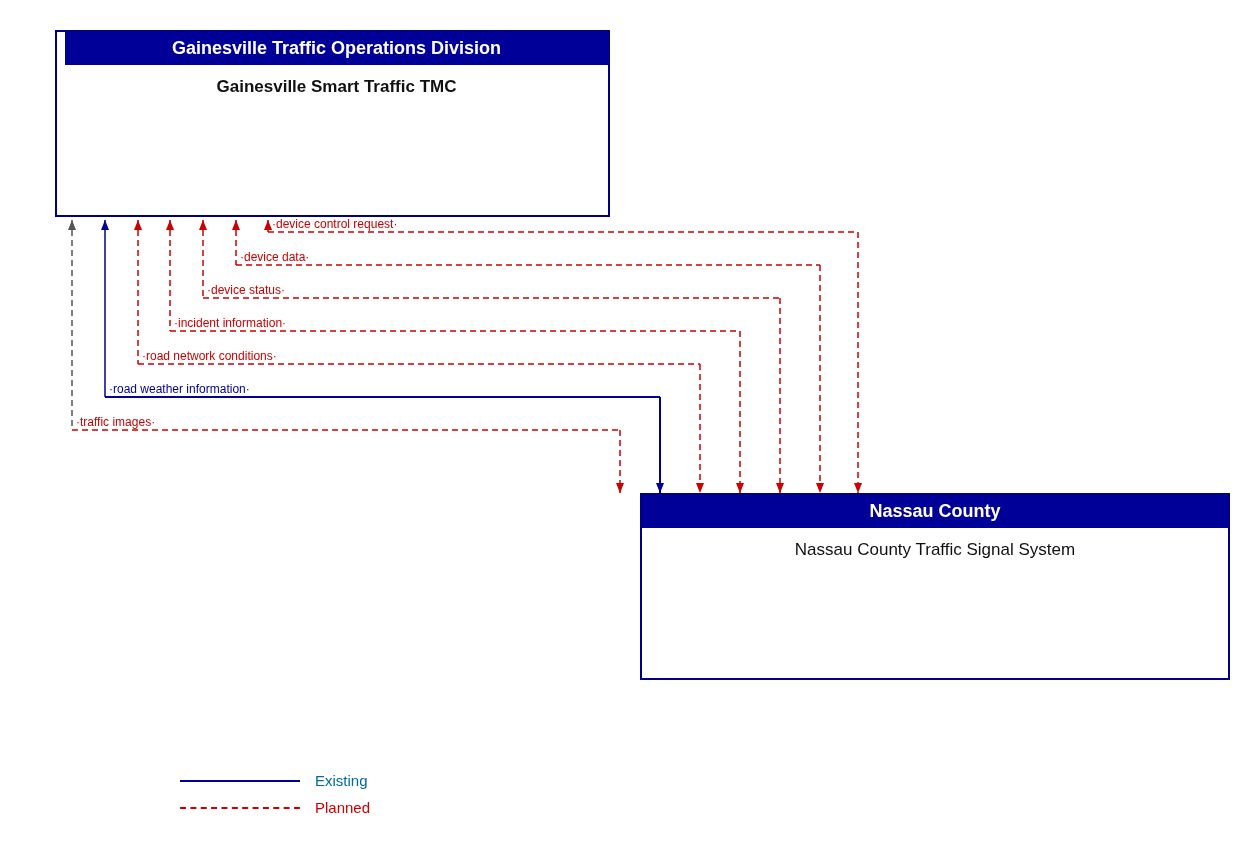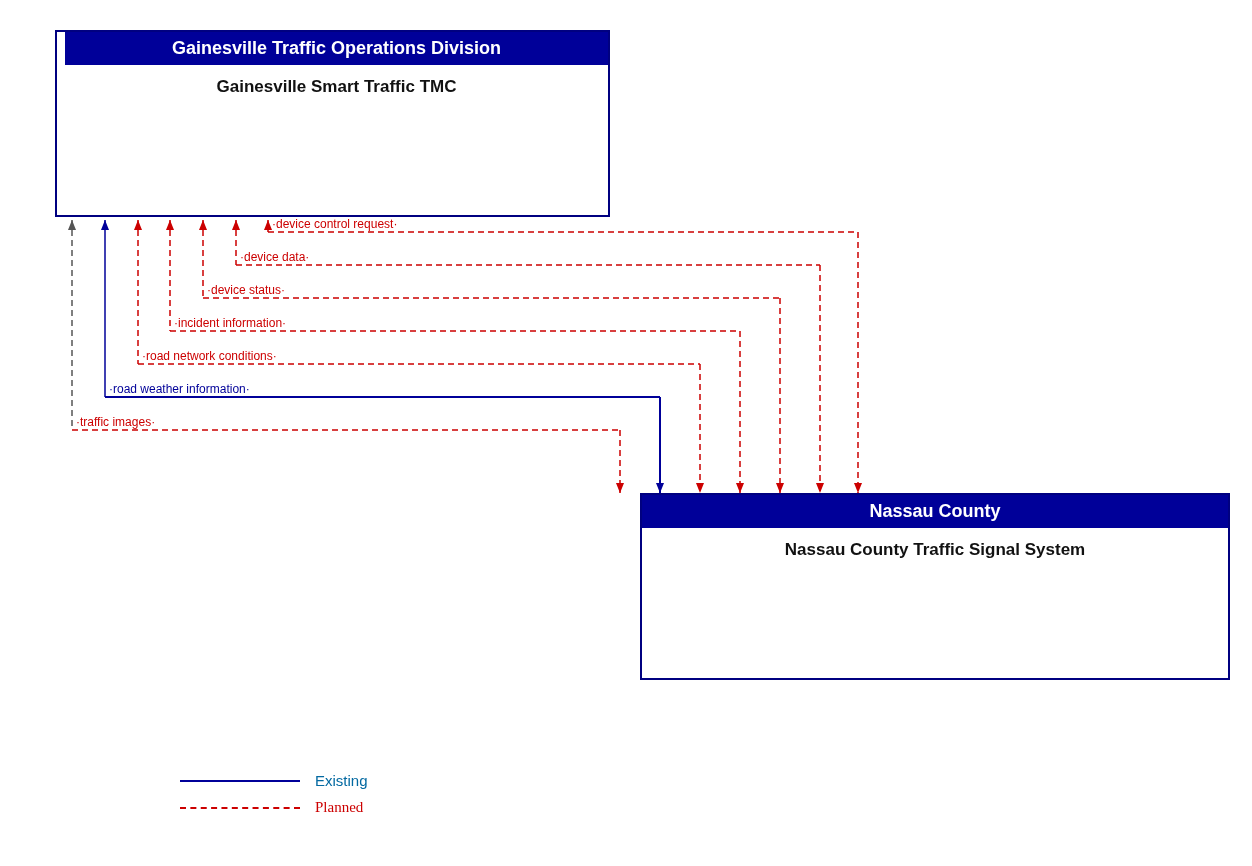--- a/index.html
+++ b/index.html
@@ -54,21 +54,21 @@
       font-weight: bold;
       font-size: 18px;
       padding: 6px 3px;
       text-align: center;
     }
     .nassau-body {
       background: white;
       min-height: 150px;
       padding: 12px 10px;
       font-size: 17px;
-      font-weight: bold;
+      font-weight: normal;
       color: #111;
       text-align: center;
     }
 
     
     .diagram-svg {
       position: absolute;
       top: 0;
       left: 0;
       width: 1252px;
@@ -84,21 +84,21 @@
     }
     .legend-item {
       display: flex;
       align-items: center;
       margin-bottom: 10px;
     }
     .legend-label {
       font-size: 15px;
     }
     .legend-label-blue { color: #0369a1; }
-    .legend-label-red { color: #cc0000; font-family: Liberation Serif, serif; }
+    .legend-label-red { color: #cc0000; }
   </style>
 </head>
 <body>
 
 <div class="gainesville-box">
   <div class="gainesville-header">Gainesville Traffic Operations Division</div>
   <div class="gainesville-body">Gainesville Smart Traffic TMC</div>
 </div>
 
 <div class="nassau-box">

